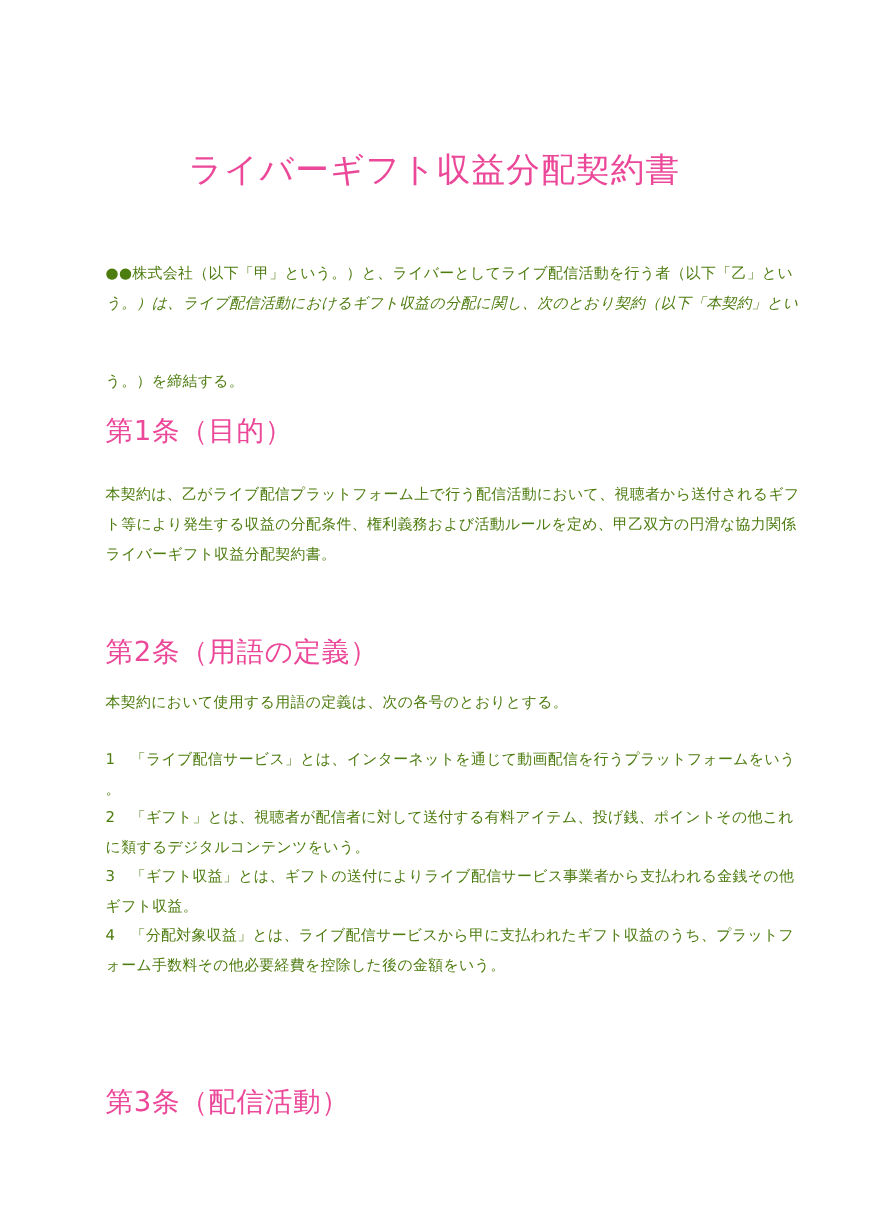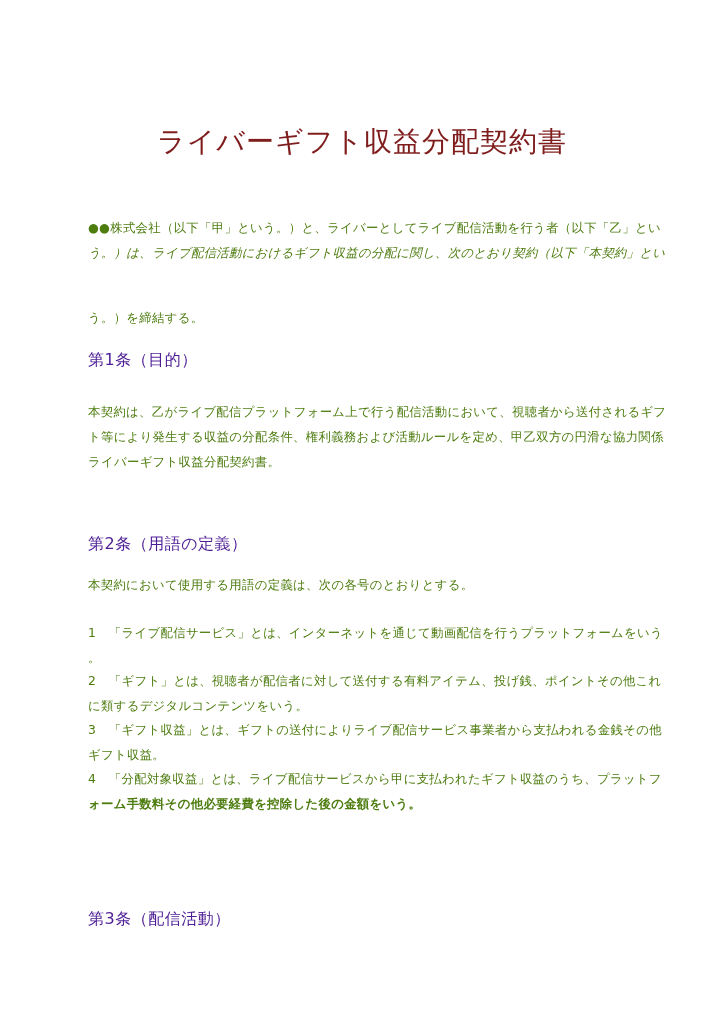--- a/index.html
+++ b/index.html
@@ -24,39 +24,39 @@
     }
     .title {
       position: absolute;
       left: 0;
       width: 724px;
       top: 122px;
       text-align: center;
       font-size: 28px;
       line-height: 40px;
       letter-spacing: 1px;
-      color: #7f1d1d;
+      color: #ec4899;
       white-space: nowrap;
     }
     .line {
       position: absolute;
       left: 88px;
       font-size: 12.4px;
       line-height: 18px;
       white-space: nowrap;
       color: #4d7c0f;
       letter-spacing: 0.3px;
     }
     .heading {
       position: absolute;
       left: 88px;
-      font-size: 16px;
+      font-size: 23px;
       line-height: 28px;
       white-space: nowrap;
-      color: #4c1d95;
+      color: #ec4899;
       letter-spacing: 0.5px;
     }
   </style>
 </head>
 <body>
 
 <div class="page">
 
   <div class="title" style="top:122px;">ライバーギフト収益分配契約書</div>
 
@@ -84,21 +84,21 @@
     <div>
       <div class="line" style="top:672px;">2　「ギフト」とは、視聴者が配信者に対して送付する有料アイテム、投げ銭、ポイントその他これ</div>
       <div class="line" style="top:697px;">に類するデジタルコンテンツをいう。</div>
     </div>
     <div>
       <div class="line" style="top:721px;">3　「ギフト収益」とは、ギフトの送付によりライブ配信サービス事業者から支払われる金銭その他</div>
       <div class="line" style="top:746px;">ギフト収益。</div>
     </div>
     <div>
       <div class="line" style="top:770px;">4　「分配対象収益」とは、ライブ配信サービスから甲に支払われたギフト収益のうち、プラットフ</div>
-      <div class="line" style="top:795px;font-weight:bold;">ォーム手数料その他必要経費を控除した後の金額をいう。</div>
+      <div class="line" style="top:795px;">ォーム手数料その他必要経費を控除した後の金額をいう。</div>
     </div>
   </div>
 
   <div>
     <div class="heading" style="top:872px;margin-top:33px;">第3条（配信活動）</div>
   </div>
 
 </div>
 
 </body></html>

